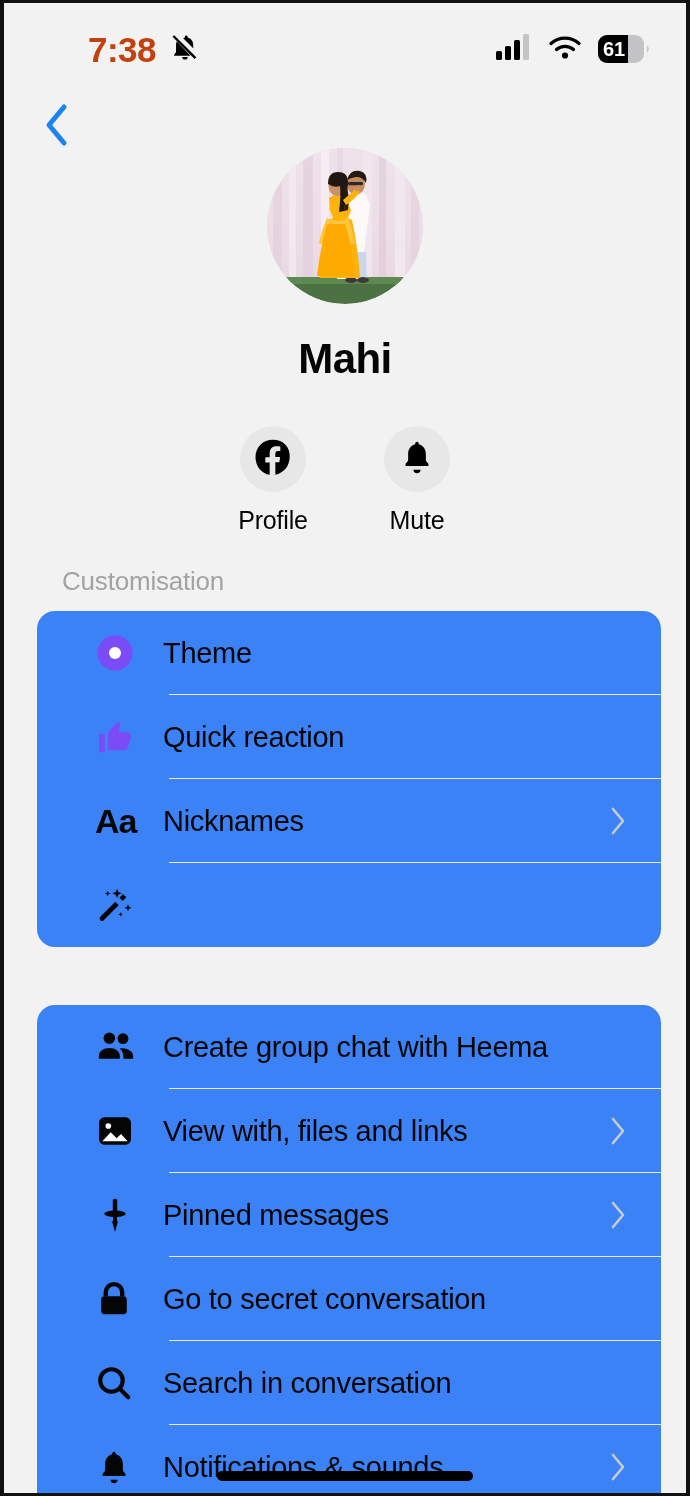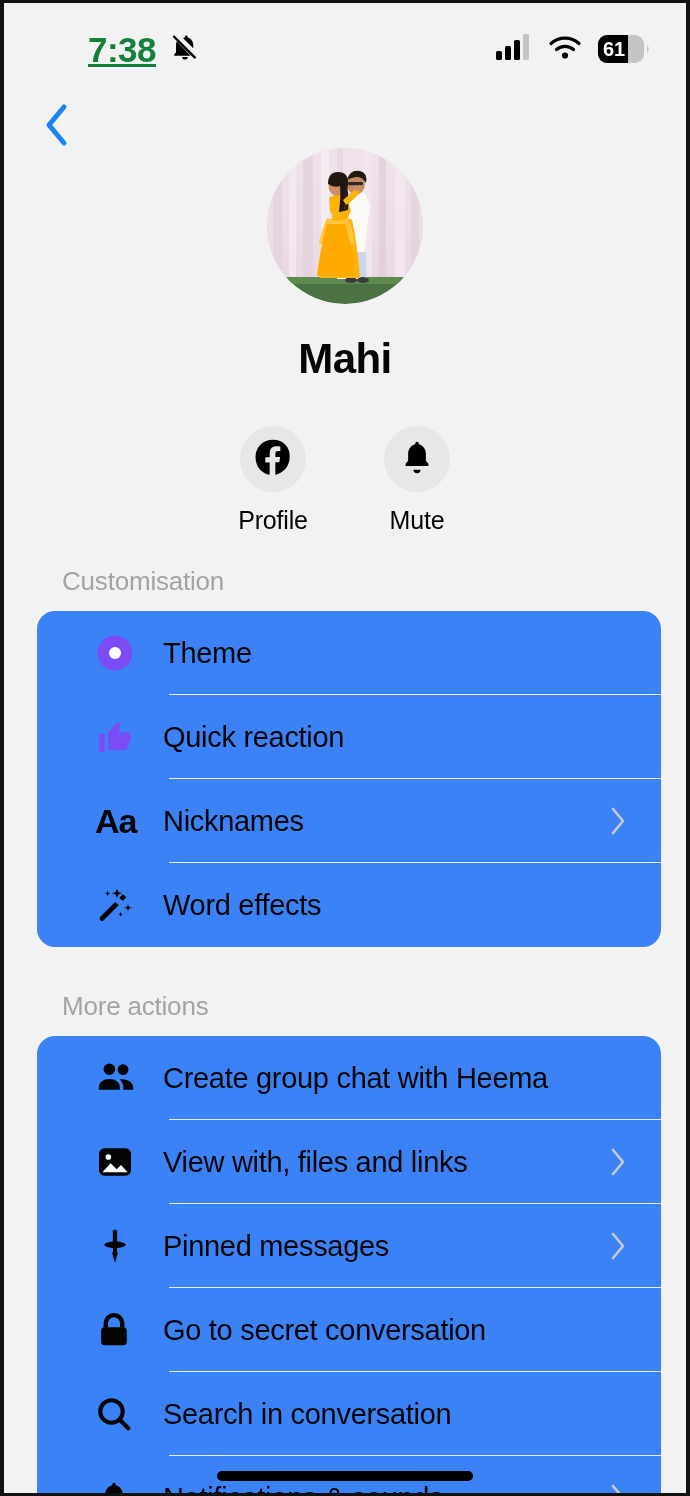--- a/index.html
+++ b/index.html
@@ -23,22 +23,22 @@
   
   #status-bar {
     position: absolute; top: 0; left: 0;
     width: 682px; height: 92px;
     display: flex; align-items: center;
     justify-content: space-between;
     padding: 0 36px 0 84px;
   }
   .status-left { display: flex; align-items: center; gap: 14px; }
   #status-time {
-    font-size: 35px; font-weight: bold; color: #15803d;
-    letter-spacing: -0.5px; line-height: 1; text-decoration: underline;
+    font-size: 35px; font-weight: bold; color: #c2410c;
+    letter-spacing: -0.5px; line-height: 1;
   }
   .status-right { display: flex; align-items: center; gap: 16px; }
 
   
   #back-button {
     position: absolute; left: 24px; top: 96px;
     width: 56px; height: 56px;
     display: flex; align-items: center; justify-content: center;
     cursor: pointer;
   }
@@ -303,29 +303,27 @@
         <div class="row-icon">
           <svg width="40" height="40" viewBox="0 0 24 24" fill="#050505">
             <path d="M3.2 19.1l9-9 2 2-9 9a1.4 1.4 0 0 1-2 0l0 0a1.4 1.4 0 0 1 0-2z"></path>
             <path d="M14.6 7.6l2.2-2.2 2 2-2.2 2.2z"></path>
             <path d="M13.2 2.2l.8 2 2 .8-2 .8-.8 2-.8-2-2-.8 2-.8z"></path>
             <path d="M19.8 11.5l.6 1.5 1.5.6-1.5.6-.6 1.5-.6-1.5-1.5-.6 1.5-.6z"></path>
             <path d="M7.6 3.4l.5 1.2 1.2.5-1.2.5-.5 1.2-.5-1.2-1.2-.5 1.2-.5z"></path>
             <path d="M15.4 16.2l.4 1 1 .4-1 .4-.4 1-.4-1-1-.4 1-.4z"></path>
           </svg>
         </div>
-        <div class="row-label">Word effects</div>
         <div class="row-chevron"></div>
       </div>
 
     </div>
   </div>
 
   <div id="more-actions-section">
-    <div class="section-header">More actions</div>
     <div class="card">
 
       <div class="row">
         <div class="row-icon">
           <svg width="42" height="42" viewBox="0 0 24 24" fill="#050505">
             <circle cx="8.2" cy="7" r="3.3"></circle>
             <circle cx="16" cy="7.2" r="3.1"></circle>
             <path d="M2.2 17.4c0-3 2.7-4.8 6-4.8s6 1.8 6 4.8v1.3H2.2z"></path>
             <path d="M15.2 12.7c3 0 6.6 1.4 6.6 4.7v1.3h-5.6v-1.3c0-1.9-.8-3.4-2.1-4.5.4-.1.7-.2 1.1-.2z"></path>
           </svg>

